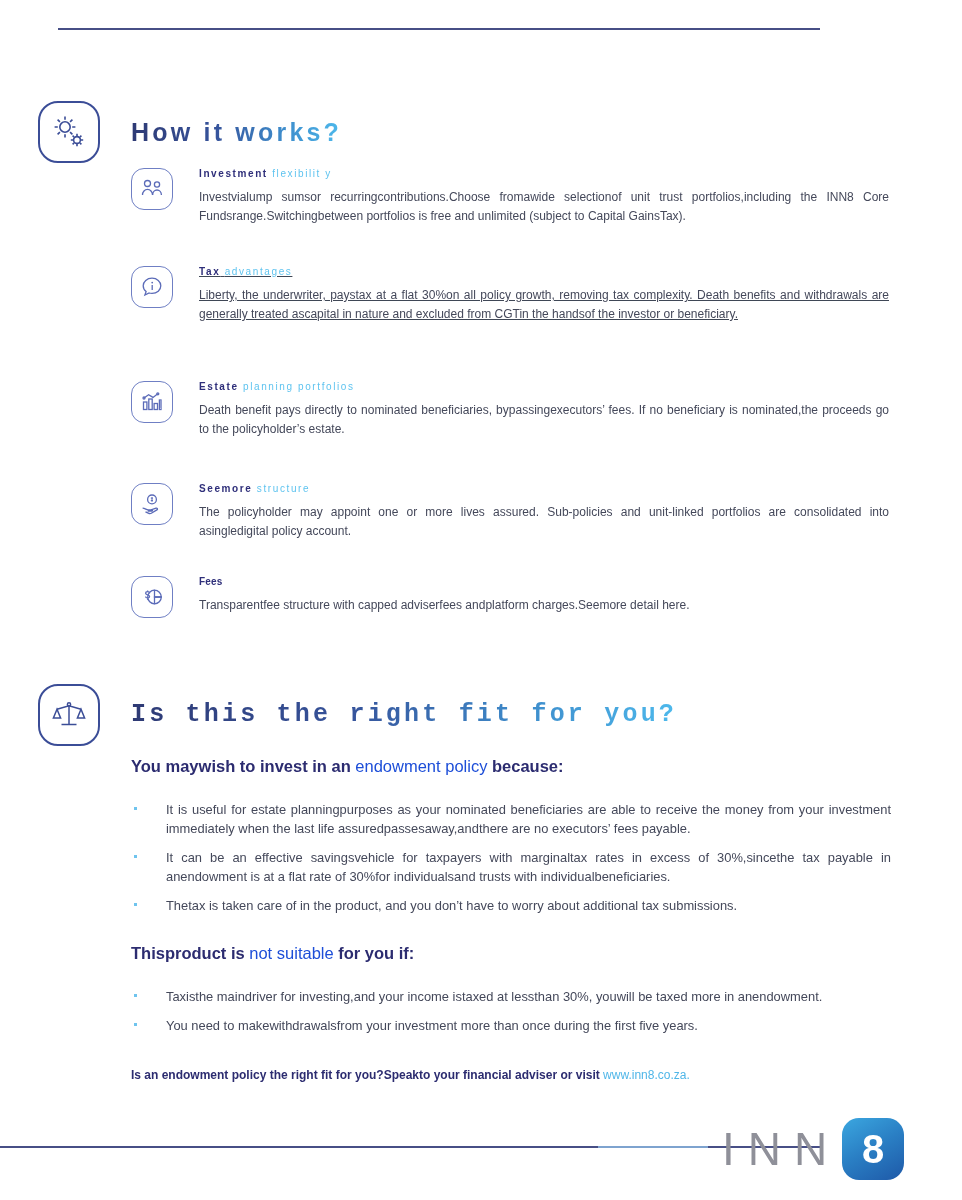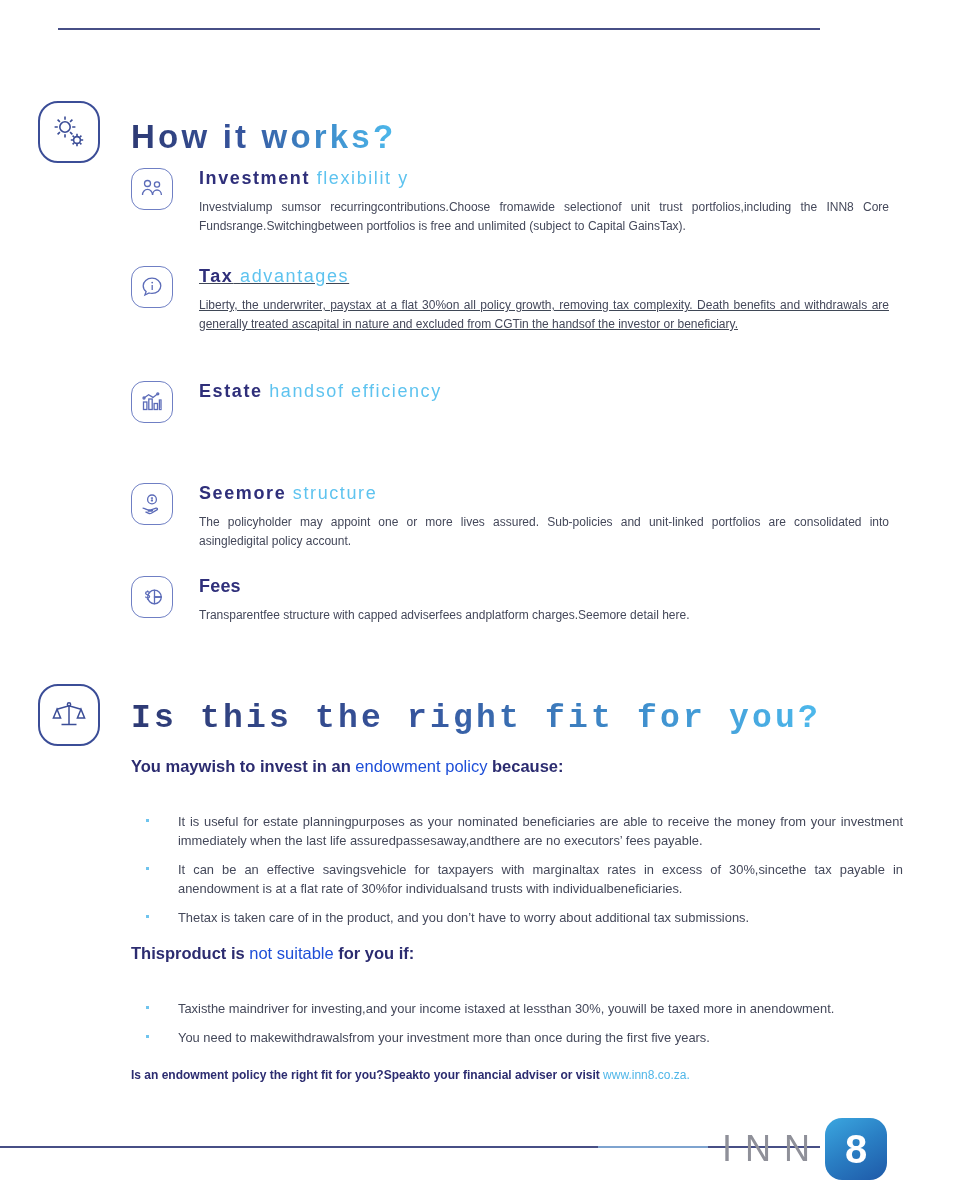--- a/index.html
+++ b/index.html
@@ -53,21 +53,21 @@
     display: flex;
     align-items: center;
     justify-content: center;
   }
   .spine-badge.gears { left: 38px; top: 101px; }
   .spine-badge.scale { left: 38px; top: 684px; }
 
   
   .section-heading {
     position: absolute;
-    font-size: 33px;
+    font-size: 25px;
     font-weight: 600;
     letter-spacing: 3.2px;
     background: linear-gradient(90deg, #2e3a74 0%, #36539b 40%, #3e8ccb 72%, #4db9ec 100%);
     -webkit-background-clip: text;
     background-clip: text;
     color: transparent;
     -webkit-text-fill-color: transparent;
     white-space: nowrap;
   }
   #heading-how { left: 131px; top: 118px; }
@@ -90,21 +90,21 @@
     background: #ffffff;
     box-sizing: border-box;
     display: flex;
     align-items: center;
     justify-content: center;
   }
   .feature-body {
     margin-left: 68px;
   }
   .feature-title {
-    font-size: 18px;
+    font-size: 10px;
     font-weight: 700;
     letter-spacing: 1.6px;
     margin: 0 0 9px 0;
     white-space: nowrap;
   }
   .feature-title .t-dark { color: #2f2f7a; }
   .feature-title .t-light { color: #5ec3ef; font-weight: 400; }
   .feature-text {
     font-size: 12px;
     line-height: 19px;
@@ -133,21 +133,21 @@
     white-space: nowrap;
   }
   .lead-line .accent { color: #1d4ed8; font-weight: 400; }
   #lead-because  { top: 757px; }
   #lead-notsuit  { top: 944px; }
 
   .bullet-list {
     position: absolute;
     left: 131px;
     width: 760px;
-    margin: 12px;
+    margin: 0;
     padding: 0;
     list-style: none;
   }
   #list-because  { top: 800px; }
   #list-notsuit  { top: 987px; }
 
   .bullet-list li {
     position: relative;
     padding-left: 35px;
     font-size: 12.9px;
@@ -188,21 +188,21 @@
     background: #7ea3cf;
   }
   .logo {
     position: absolute;
     left: 722px;
     top: 1118px;
     display: flex;
     align-items: center;
   }
   .logo-word {
-    font-size: 36px;
+    font-size: 46px;
     letter-spacing: 13px;
     font-weight: 300;
     color: #8f9099;
     line-height: 1;
     font-family: "Liberation Sans", sans-serif;
   }
   .logo-mark {
     width: 62px;
     height: 62px;
     border-radius: 17px;
@@ -280,22 +280,23 @@
       <rect x="15.1" y="14.5" width="3.4" height="6"></rect>
       <rect x="20.4" y="11" width="1.6" height="9.5"></rect>
       <path d="M5 9l4.6-3.2 4.4 2.6 4.8-3.6"></path>
       <circle cx="5" cy="9" r="1"></circle>
       <circle cx="18.8" cy="4.8" r="1"></circle>
     </svg>
   </div>
   <div class="feature-body">
     <p class="feature-title">
       <span class="t-dark">Estate</span>
-      <span class="t-light">handsof efficiency</span>
-    </p>
+      <span class="t-light">planning portfolios</span>
+    </p>
+    <p class="feature-text">Death  benefit   pays directly   to  nominated  beneficiaries,  bypassingexecutors’  fees.  If  no  beneficiary  is nominated,the proceeds go to the policyholder’s estate.</p>
   </div>
 </div>
 
 <div class="feature" id="feature-account">
   <div class="feature-icon">
     <svg width="26" height="26" viewBox="0 0 26 26" fill="none" stroke="#5b6bb8" stroke-width="1.3">
       <circle cx="13" cy="8.4" r="4.4"></circle>
       <path d="M13 6.2v4.5M11.8 7.1h2.2M11.8 9.6h2.2" stroke-width="1"></path>
       <path d="M3.6 17.2c2.6 0 3.6 1.6 5.6 1.6h3.6c1 0 1 1.4 0 1.4H8.6"></path>
       <path d="M12 18.8l5-1.6c1.2-.4 2 1 .9 1.7l-5.6 3.4c-1 .6-1.8.5-3-.1l-2.8-1.4"></path>

